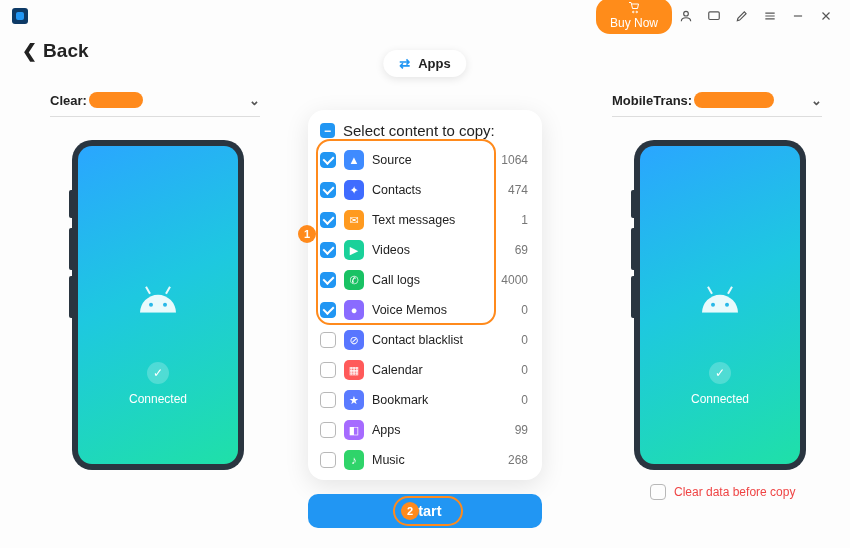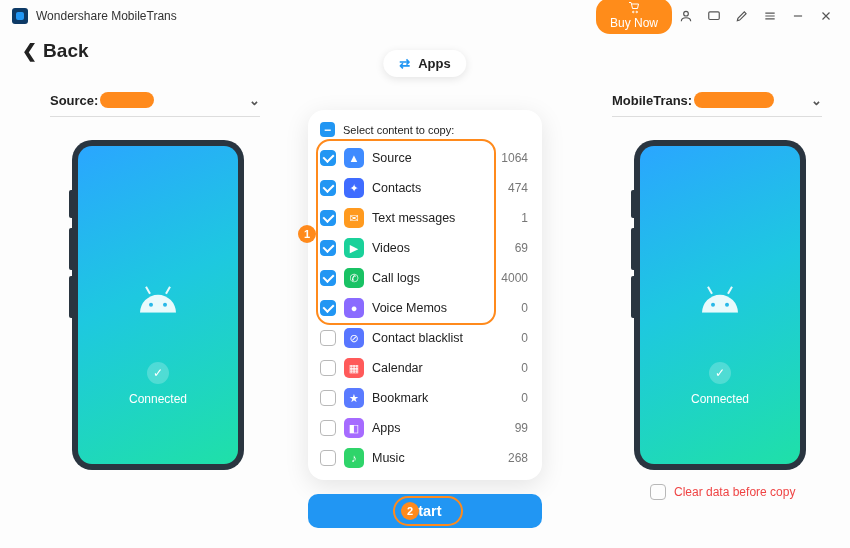--- a/index.html
+++ b/index.html
@@ -88,21 +88,21 @@
     width:22px; height:22px; margin:0 auto 8px; border-radius:50%;
     background:rgba(255,255,255,0.22); display:flex; align-items:center; justify-content:center;
     color:#fff; font-size:12px;
   }
 
   .panel {
     position:absolute; left:308px; top:110px; width:234px; height:370px;
     background:#fff; border-radius:16px; box-shadow:0 6px 24px rgba(0,0,0,0.1);
     padding: 12px 4px 8px 12px; display:flex; flex-direction:column;
   }
-  .panel-head { display:flex; align-items:center; gap:8px; font-size:11px; padding-bottom:6px; padding-right:8px;}
+  .panel-head { display:flex; align-items:center; gap:8px; font-size:15px; padding-bottom:6px; padding-right:8px;}
   .sel-all {
     width:15px; height:15px; border-radius:4px; background:#2196f3;
     display:flex; align-items:center; justify-content:center;
   }
   .sel-all::after { content:"−"; color:#fff; font-weight:900; font-size:12px; line-height:0;}
   .panel-scroll { flex:1; overflow-y:auto; padding-right:4px; }
   .panel-scroll::-webkit-scrollbar { width:5px; }
   .panel-scroll::-webkit-scrollbar-thumb { background:#c6c6c6; border-radius:3px; }
   .panel-scroll::-webkit-scrollbar-track { background:transparent; }
 
@@ -148,21 +148,20 @@
   .clear-box {
     position:absolute; left:650px; top:484px; font-size:12px; color:#ef4444;
     display:flex; align-items:center; gap:8px;
   }
 </style>
 </head>
 <body>
 
 <div class="titlebar">
   <span class="app-logo"></span>
-  <span>Wondershare MobileTrans</span>
   <span class="tb-spacer"></span>
   <div class="buy-now">
     <svg viewBox="0 0 24 24" width="12" height="12" fill="#fff">
         <path d="M7 4h14l-2 9H9L7 4zM7 4L6 1H2M9 20a1.5 1.5 0 103 0 1.5 1.5 0 00-3 0zm7 0a1.5 1.5 0 103 0 1.5 1.5 0 00-3 0z" stroke="#fff" stroke-width="2" fill="none"></path>
       </svg>
     <span>Buy Now</span>
   </div>
   <div class="tb-icon">
       <svg viewBox="0 0 24 24">
         <circle cx="12" cy="8" r="4" fill="none" stroke="#555" stroke-width="2"></circle>
@@ -200,21 +199,21 @@
   <span class="chev">❮</span>
   <span>Back</span>
 </div>
 
 <div class="flip-btn">
   <span class="flip-ic">⇄</span>
   <span>Apps</span>
 </div>
 
 <div class="device-label src">
-  <span>Source:</span>
+  <span>Clear:</span>
   <span class="obf"></span>
   <span class="dd-chev">⌄</span>
 </div>
 <div class="device-label dst">
   <span>MobileTrans:</span>
   <span class="obf big"></span>
   <span class="dd-chev">⌄</span>
 </div>
 
 <div class="phone src">

